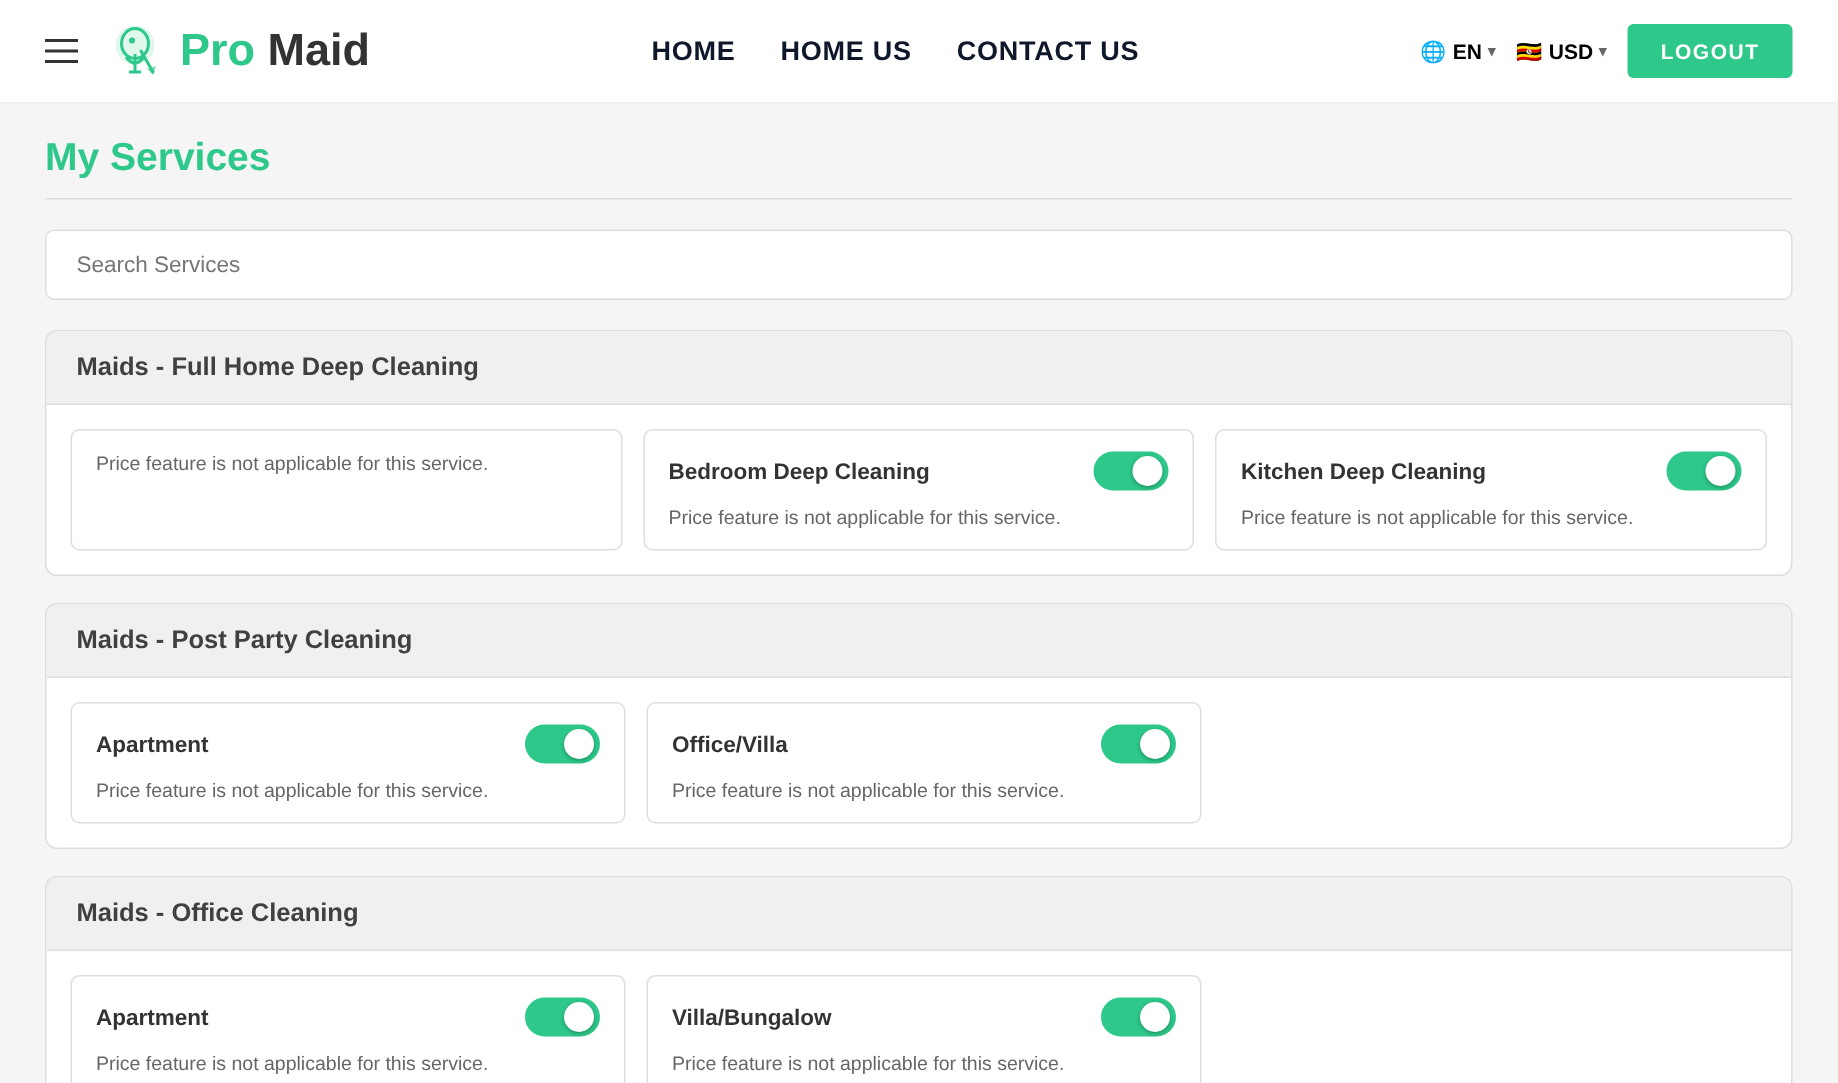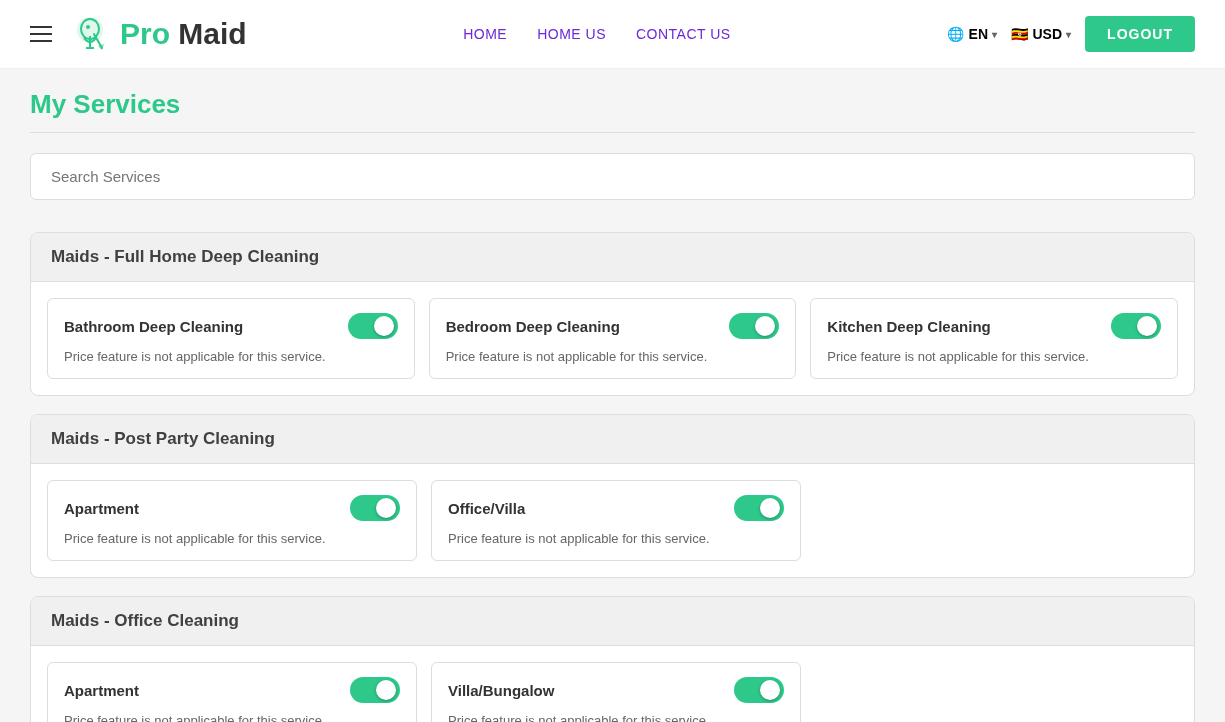--- a/index.html
+++ b/index.html
@@ -15,42 +15,42 @@
       border-bottom: 1px solid #eee;
     }
     .header-left { display: flex; align-items: center; gap: 14px; }
     .hamburger { cursor: pointer; display: flex; flex-direction: column; gap: 5px; }
     .hamburger span { display: block; width: 22px; height: 2px; background: #333; }
     .logo { display: flex; align-items: center; gap: 6px; }
     .logo-icon { width: 48px; height: 48px; }
     .logo-text { font-size: 30px; font-weight: bold; color: #333; }
     .logo-text span { color: #2dc88a; }
     .header-nav { display: flex; align-items: center; gap: 30px; }
-    .nav-link { text-decoration: none; color: #6d28d9; font-size: 14px; font-weight: 400; letter-spacing: 0.5px; }
+    .nav-link { text-decoration: none; color: #0f172a; font-size: 18px; font-weight: 700; letter-spacing: 0.5px; }
     .header-right { display: flex; align-items: center; gap: 14px; }
     .lang-btn, .currency-btn {
       display: flex; align-items: center; gap: 4px;
       font-size: 14px; font-weight: 600; cursor: pointer;
       border: none; background: none;
     }
     .chevron { font-size: 10px; color: #666; }
     .logout-btn {
       background: #2dc88a; color: #fff;
       border: none; border-radius: 4px;
       padding: 10px 22px; font-size: 14px; font-weight: 700;
       cursor: pointer; letter-spacing: 1px;
     }
 
     
     .page-content { padding: 20px 30px; }
     .page-title { font-size: 26px; font-weight: 700; color: #2dc88a; margin-bottom: 12px; }
     .page-divider { border: none; border-top: 1px solid #ddd; margin-bottom: 20px; }
 
     
-    .search-bar-wrapper { margin-bottom: 32px; }
+    .search-bar-wrapper { margin-bottom: 20px; }
     .search-input {
       width: 100%; padding: 14px 20px;
       border: 1px solid #ddd; border-radius: 6px;
       font-size: 15px; color: #999;
       background: #fff; outline: none;
     }
 
     
     .service-group {
       background: #fff;
@@ -177,24 +177,20 @@
 
   <div class="search-bar-wrapper">
     <input type="text" class="search-input" placeholder="Search Services" style="">
   </div>
 
   <div id="service-groups-container">
       <div class="service-group">
         <div class="service-group-header">Maids - Full Home Deep Cleaning</div>
         <div class="service-items">
           <div class="service-card">
-            <div class="service-card-header">
-              <span class="service-card-title">Bathroom Deep Cleaning</span>
-              <label class="toggle"><input type="checkbox" checked="" style=""><span class="toggle-slider"></span></label>
-            </div>
             <p class="service-card-note">Price feature is not applicable for this service.</p>
           </div>
           <div class="service-card">
             <div class="service-card-header">
               <span class="service-card-title">Bedroom Deep Cleaning</span>
               <label class="toggle"><input type="checkbox" checked="" style=""><span class="toggle-slider"></span></label>
             </div>
             <p class="service-card-note">Price feature is not applicable for this service.</p>
           </div>
           <div class="service-card">

